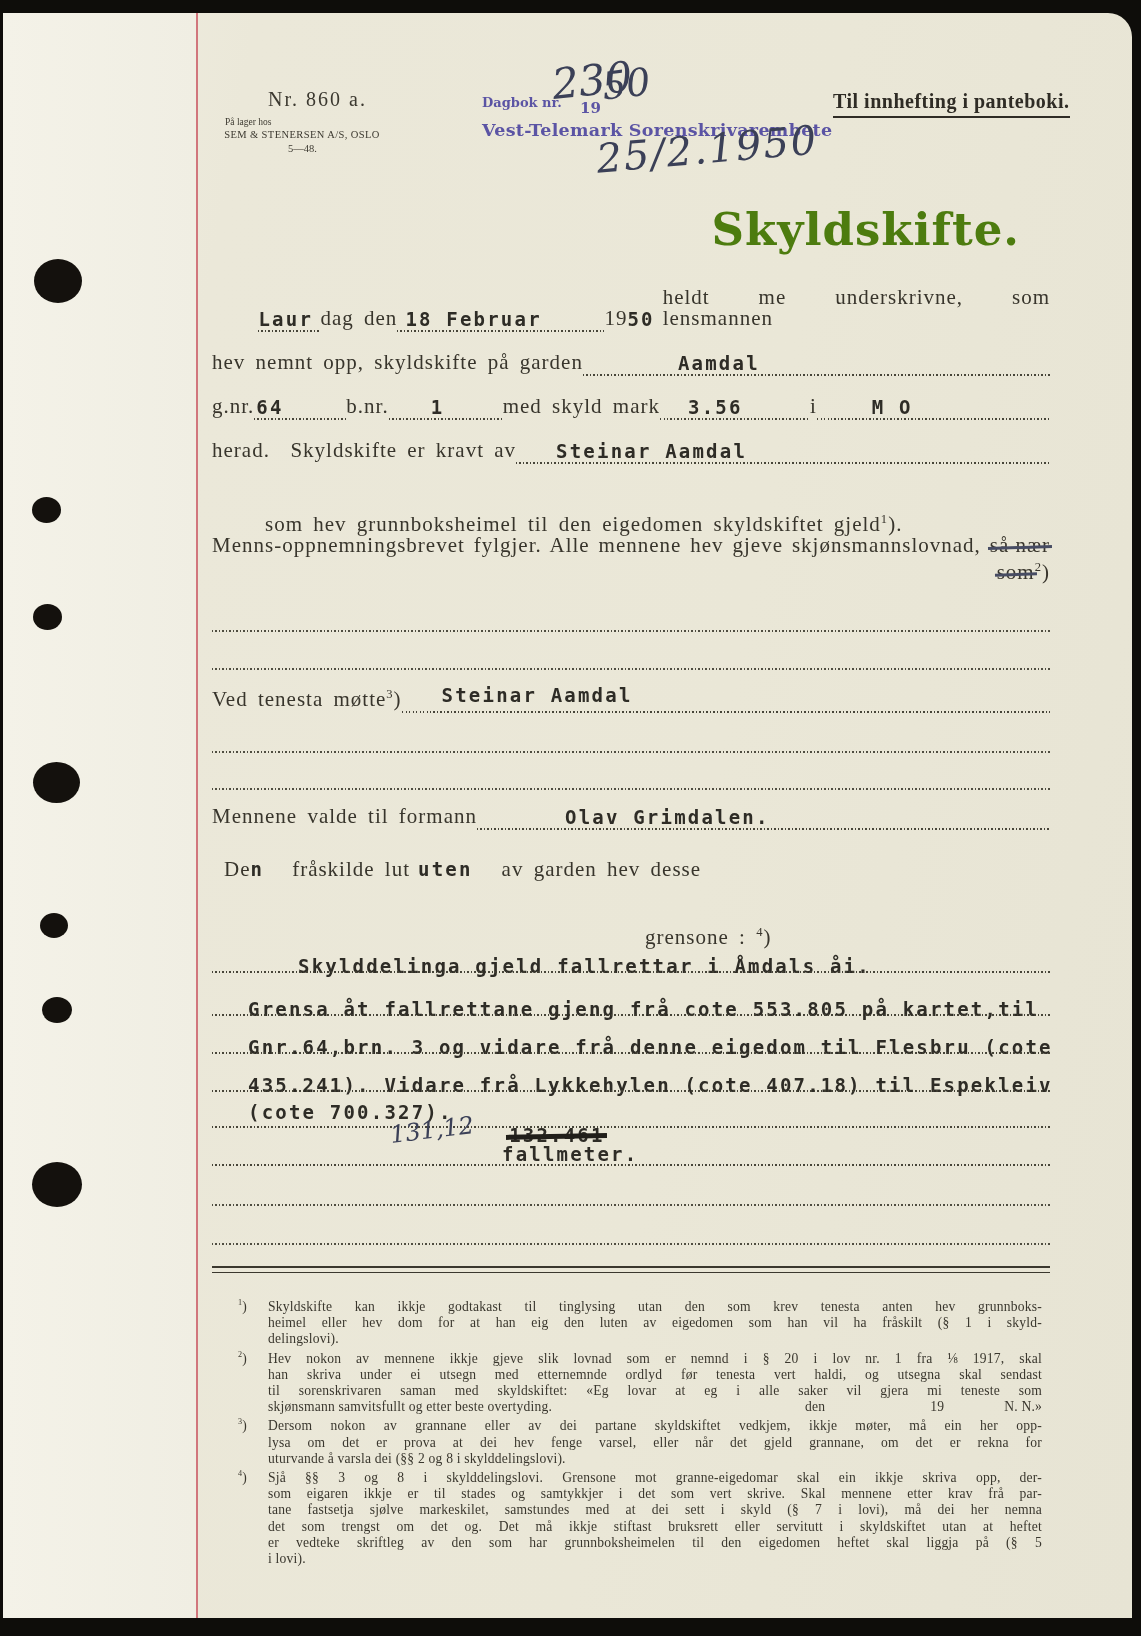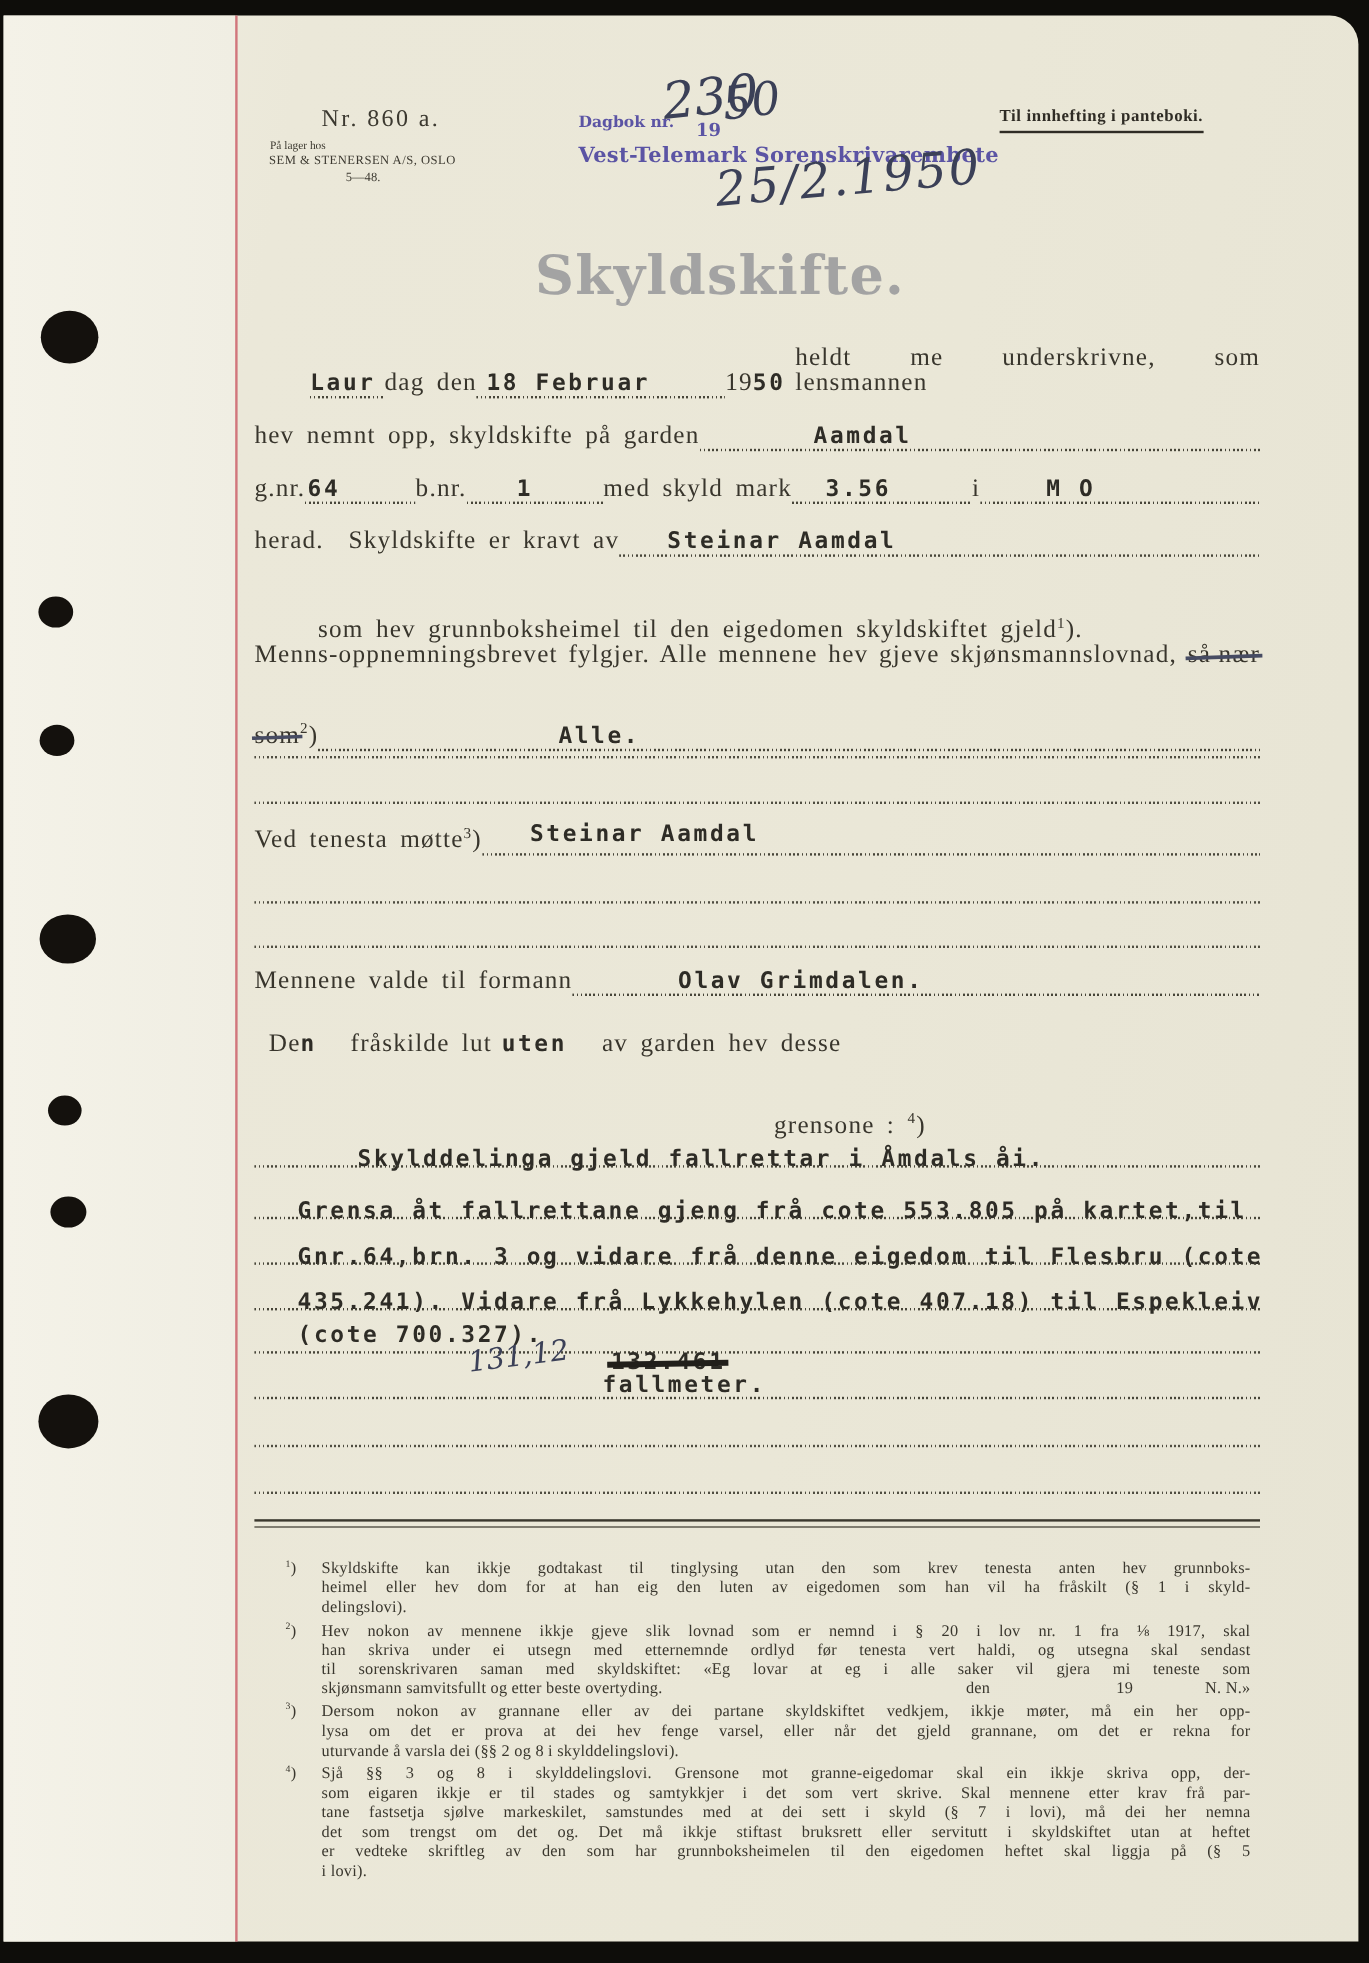--- a/index.html
+++ b/index.html
@@ -39,24 +39,24 @@
   
   .sx{position:relative;display:inline-block;}
   .sx::after{content:"";position:absolute;left:-2px;right:-2px;top:52%;height:3px;
              background:#474c63;transform:rotate(-2deg);}
   .sh{position:relative;display:inline-block;}
   .sh::after{content:"";position:absolute;left:-3px;right:-3px;top:44%;height:5px;
              background:#211f1a;transform:rotate(-1deg);}
   
   .hand{font-family:"DejaVu Serif",serif;font-style:italic;color:#3b4057;}
   .stamp{position:absolute;color:#5b54a4;font-family:"DejaVu Serif",serif;font-weight:600;}
-  .title{position:absolute;left:180px;top:203px;width:840px;text-align:center;
+  .title{position:absolute;left:180px;top:203px;width:840px;text-align:right;
          font-family:"DejaVu Serif",serif;font-weight:bold;font-size:45px;
-         letter-spacing:1px;color:#a3a3a3;}
-  .binding{position:absolute;left:833px;top:90px;font-size:14px;font-weight:bold;
+         letter-spacing:1px;color:#4d7c0f;}
+  .binding{position:absolute;left:833px;top:90px;font-size:20px;font-weight:bold;
            color:#2f2c25;letter-spacing:0.5px;border-bottom:2px solid #2f2c25;padding-bottom:3px;}
   .corner{position:absolute;color:#3c3930;}
   
   .double-rule{position:absolute;left:212px;top:1266px;width:838px;height:4px;
                border-top:2.5px solid #3b382e;border-bottom:1.5px solid #3b382e;}
   
   .footnotes{position:absolute;left:212px;top:1299px;width:830px;font-size:13.6px;
              line-height:16.2px;color:#3a372e;letter-spacing:0.2px;}
   .fn{position:relative;padding-left:56px;margin-bottom:3px;}
   .fn-marker{position:absolute;left:26px;top:0;}
@@ -147,21 +147,21 @@
 
   <div class="textrow" style="top:490px;">
     <span>som hev grunnboksheimel til den eigedomen skyldskiftet gjeld</span><sup>1</sup><span>).</span>
   </div>
 
   <div class="spread" style="top:534px;">
     <span>Menns-oppnemningsbrevet fylgjer. Alle mennene hev gjeve skjønsmannslovnad,</span>
     <span class="sx">så nær</span>
   </div>
 
-  <div class="row" style="top:592px;">
+  <div class="row" style="top:562px;flex-direction:column;">
     <span class="p"><span class="sx">som</span><sup>2</sup><span>)</span></span>
     <span class="fill grow">
       <span class="t" style="left:200px;">Alle.</span>
     </span>
   </div>
 
   <div class="dotline" style="top:630px;"></div>
   <div class="dotline" style="top:668px;"></div>
 
   <div class="row" style="top:679px;">

